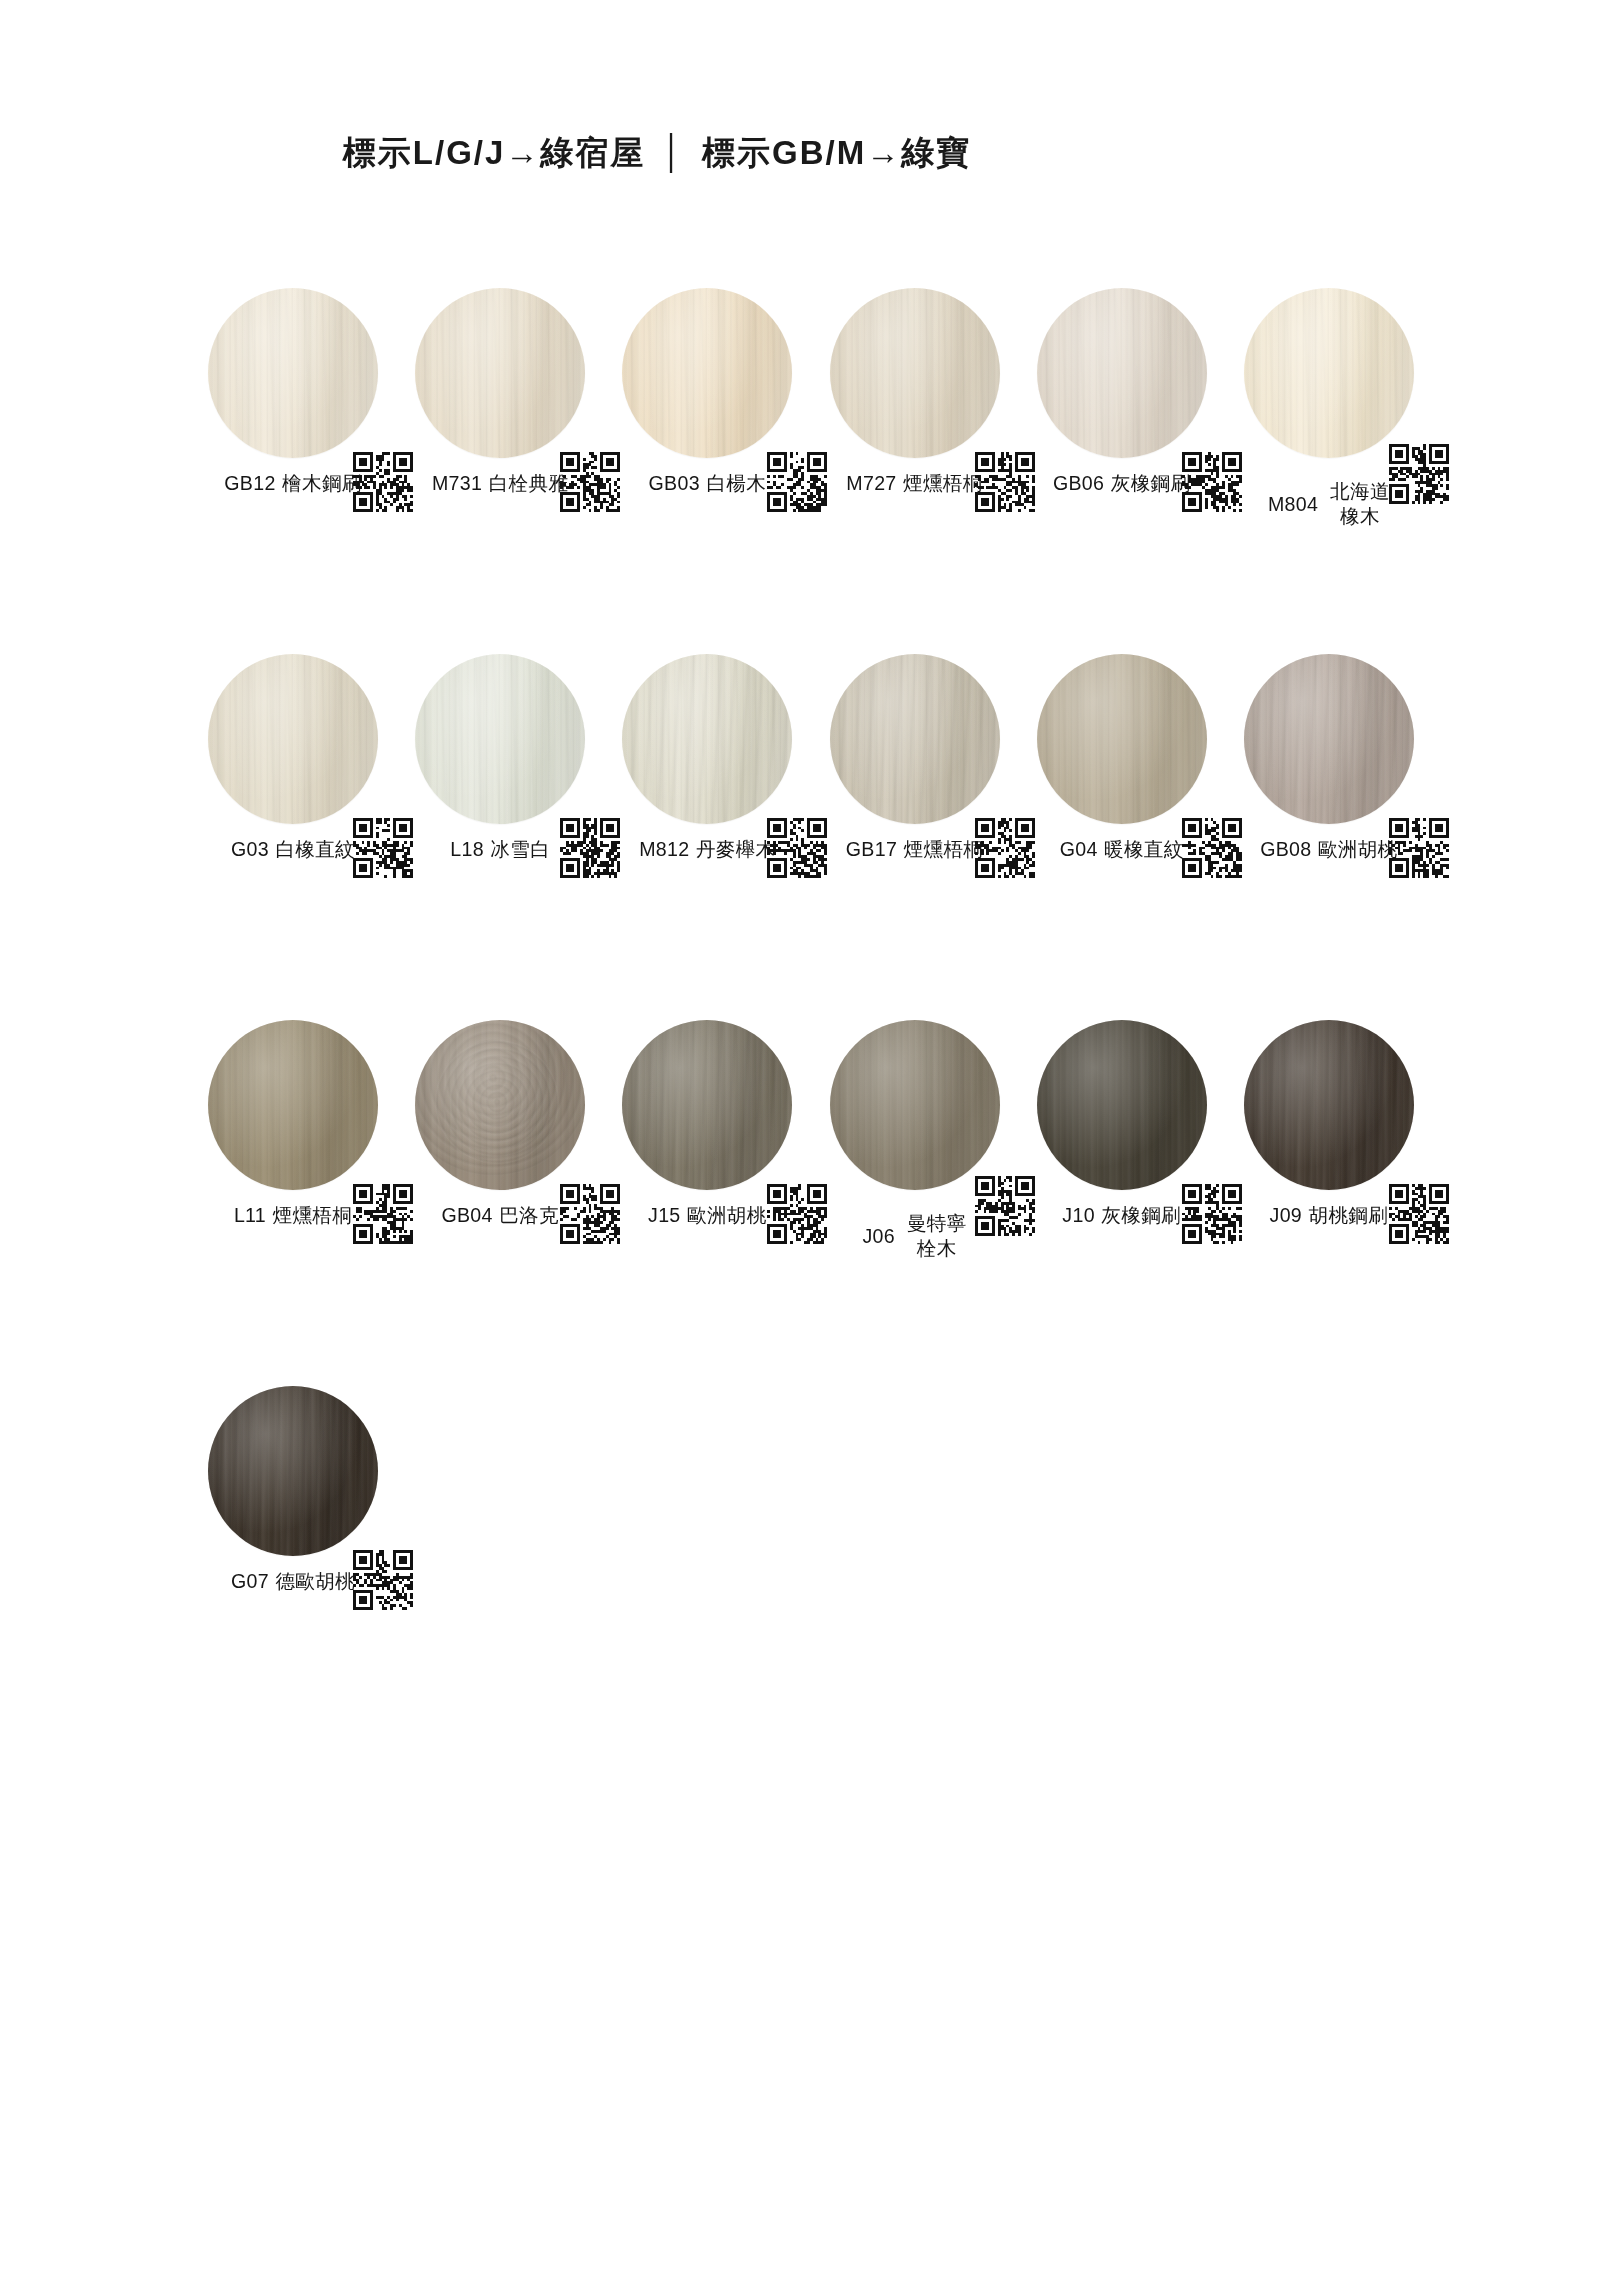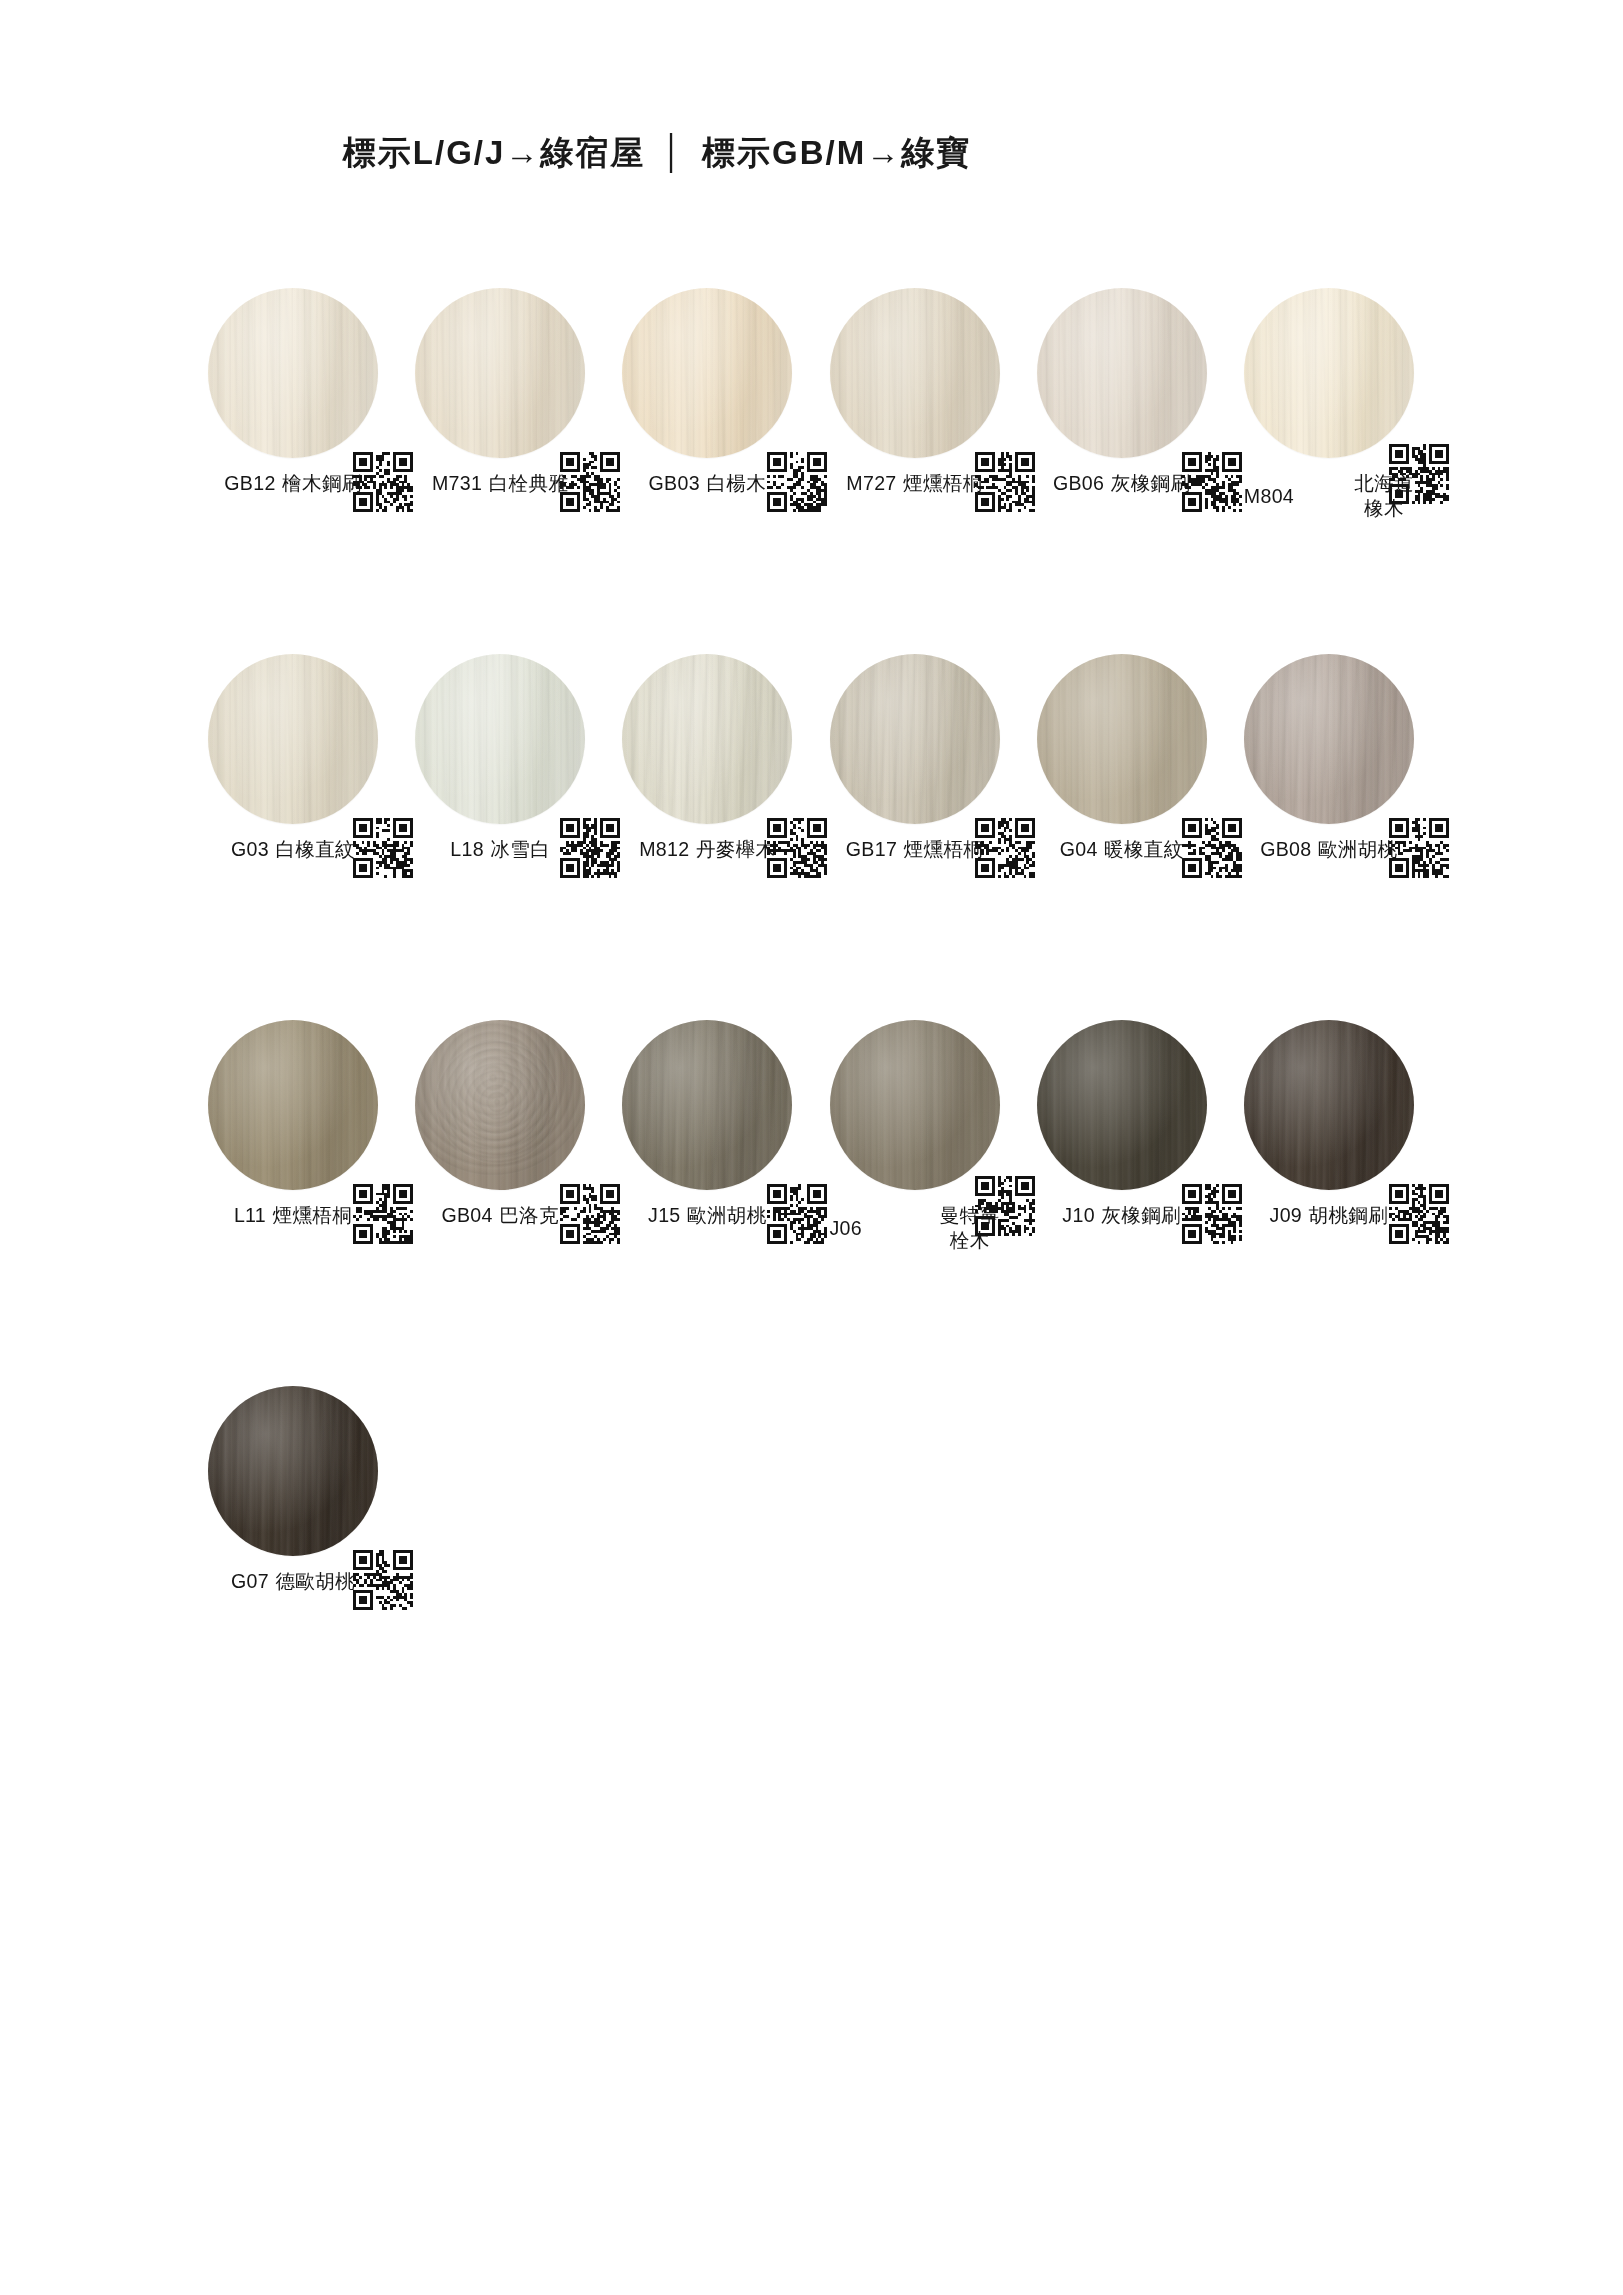--- a/index.html
+++ b/index.html
@@ -186,22 +186,23 @@
     line-height: 1.28;
     letter-spacing: 0.3px;
     color: #161616;
     white-space: nowrap;
   }
   .label .code { margin-right: 6.5px; }
   .label.twoline {
     white-space: normal;
     display: flex;
     align-items: center;
-    justify-content: space-between;
+    justify-content: center;
     gap: 12px;
+    margin-top: 8px;
   }
   .label.twoline .code { margin-right: 0; }
   .label.twoline .name {
     display: inline-block;
     text-align: center;
     white-space: pre-line;
   }
 </style>
 </head>
 <body>

